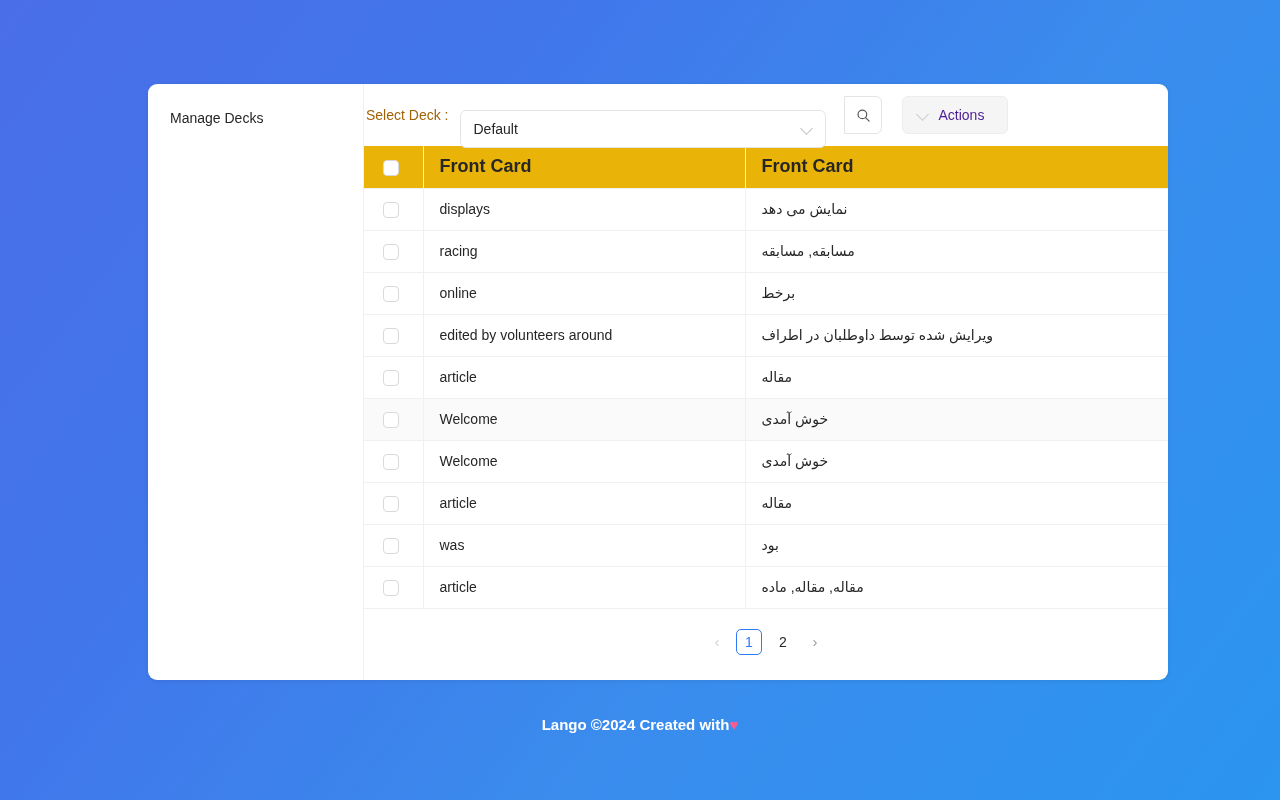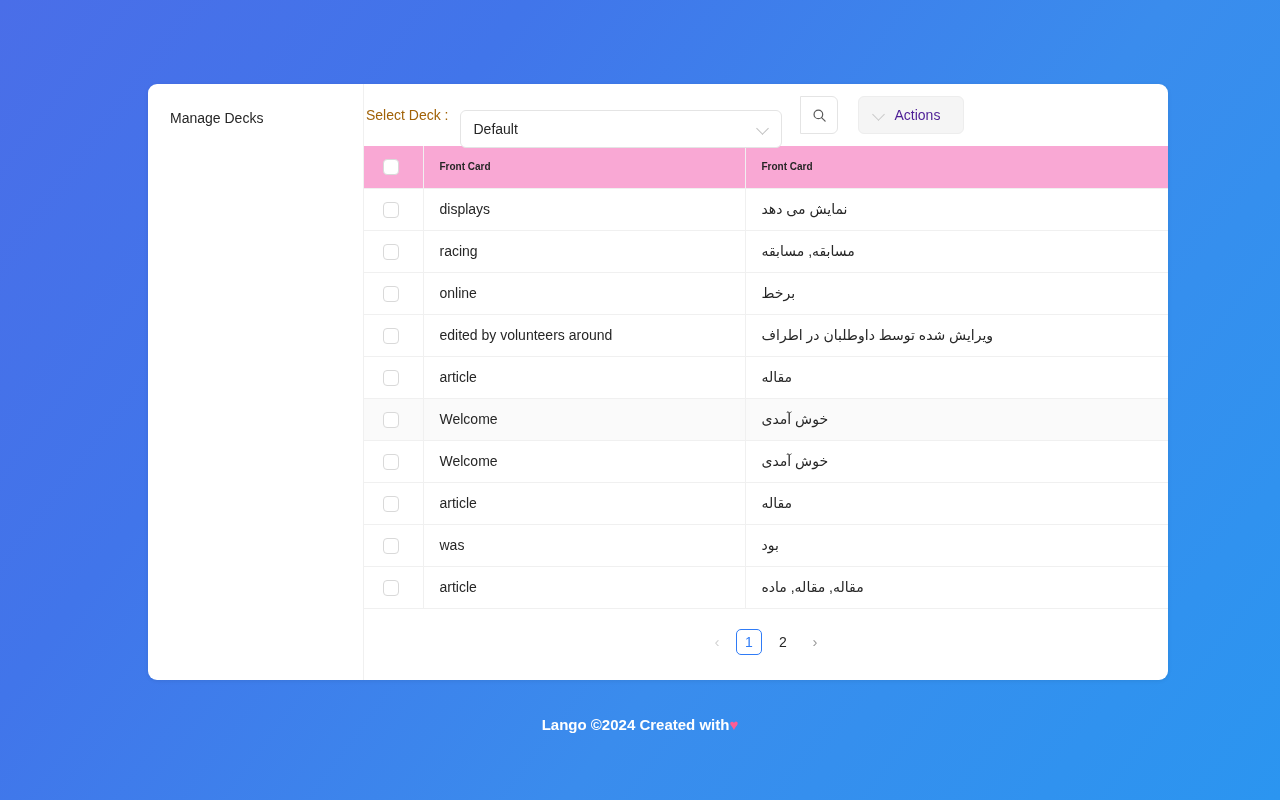--- a/index.html
+++ b/index.html
@@ -63,21 +63,21 @@
   }
   #select-deck-label {
     font-size: 14px;
     color: #a16207;
     margin-left: 2px;
     margin-right: 12px;
     white-space: nowrap;
   }
 
   .deck-select {
-    width: 322px;
+    width: 366px;
     height: 38px;
     border: 1px solid #e4e4e4;
     border-radius: 6px;
     background: #fff;
     display: flex;
     align-items: center;
     padding: 0 12px;
     font-size: 14px;
     color: #262626;
     cursor: pointer;
@@ -160,23 +160,23 @@
   table {
     width: 100%;
     border-collapse: collapse;
     table-layout: fixed;
   }
   col.c-check { width: 59px; }
   col.c-front { width: 322px; }
   col.c-back  { width: auto; }
 
   thead th {
-    background: #f9a8d4;
+    background: #eab308;
     height: 42px;
-    font-size: 10px;
+    font-size: 18px;
     font-weight: bold;
     color: #262626;
     text-align: left;
     border-bottom: 1px solid #f0f0f0;
     padding: 0 16px;
     vertical-align: middle;
   }
   thead th.th-check { padding-left: 19px; }
 
   tbody td {

